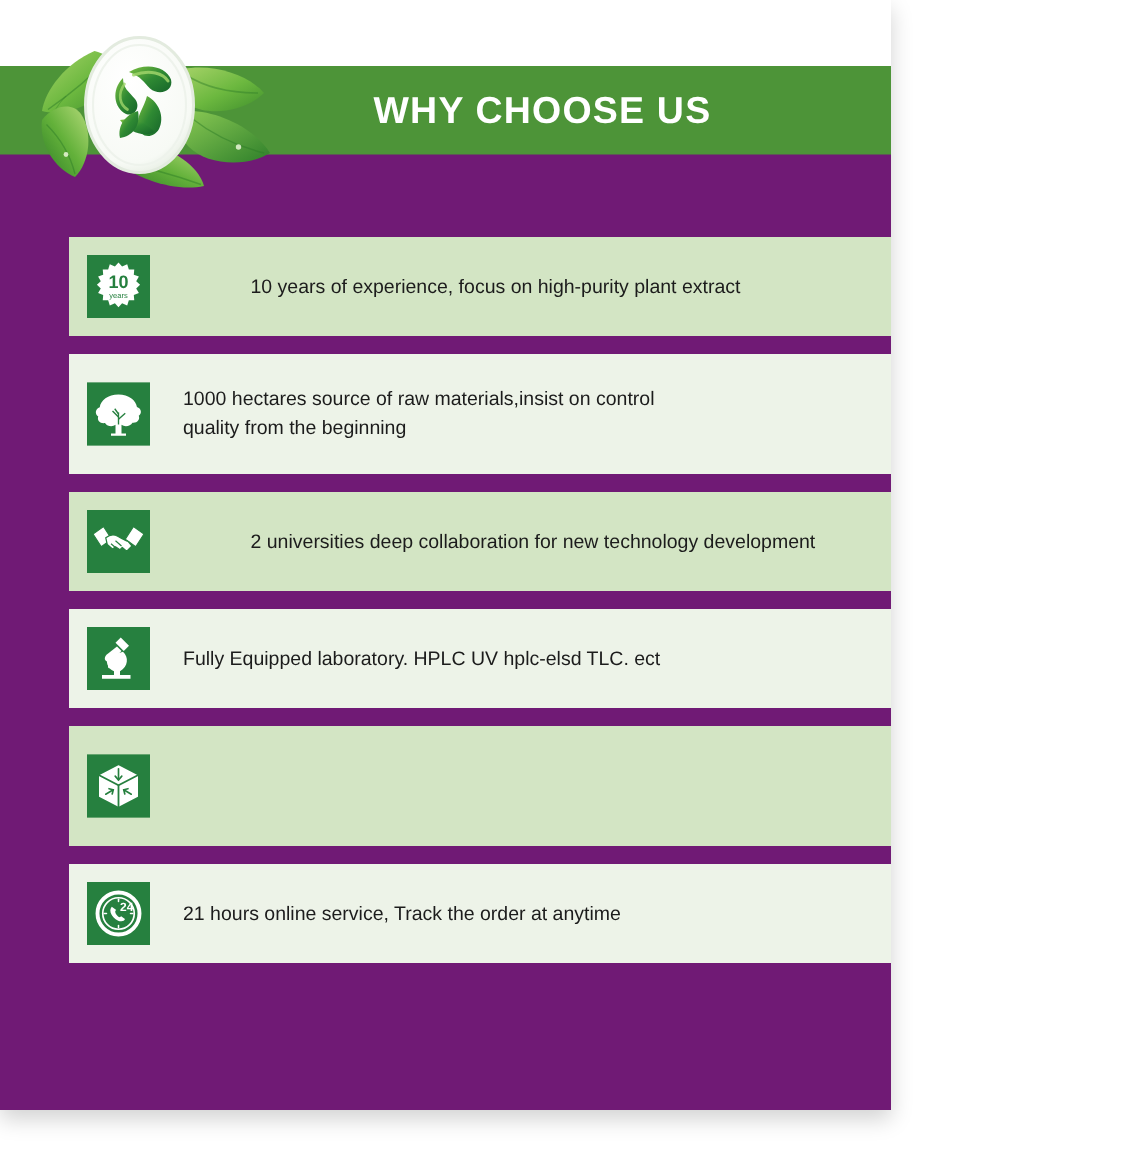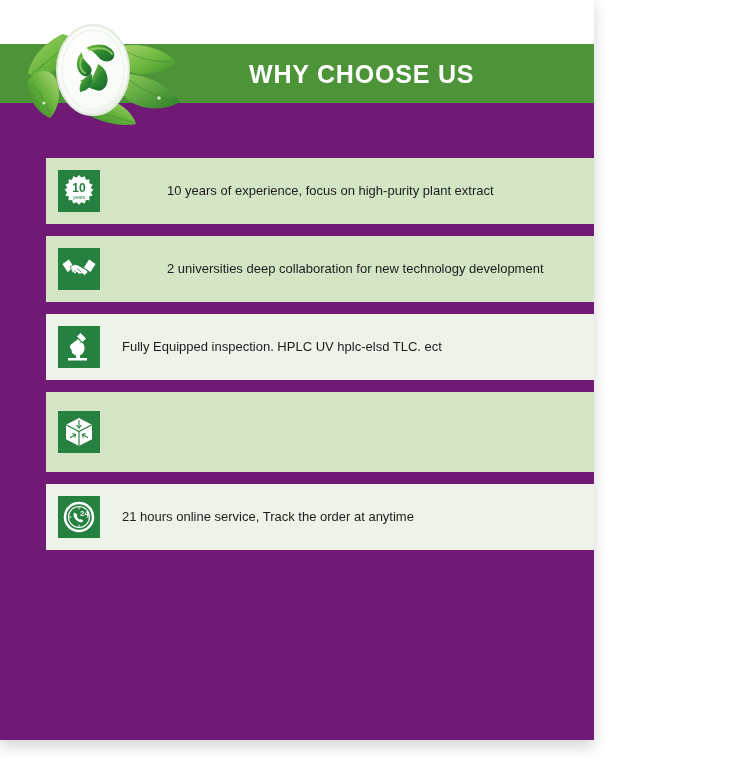--- a/index.html
+++ b/index.html
@@ -193,20 +193,38 @@
             <g fill="#ffffff">
               <path d="M21 5 L23.4 7.6 L26.8 6.2 L27.9 9.7 L31.5 9.6 L31.2 13.2 L34.6 14.4 L32.8 17.5 L35.4 19.9 L32.8 22.3 L34.6 25.4 L31.2 26.6 L31.5 30.2 L27.9 30.1 L26.8 33.6 L23.4 32.2 L21 34.8 L18.6 32.2 L15.2 33.6 L14.1 30.1 L10.5 30.2 L10.8 26.6 L7.4 25.4 L9.2 22.3 L6.6 19.9 L9.2 17.5 L7.4 14.4 L10.8 13.2 L10.5 9.6 L14.1 9.7 L15.2 6.2 L18.6 7.6 Z"></path>
             </g>
             <text x="21" y="22" font-family="Liberation Sans, sans-serif" font-size="12" font-weight="bold" fill="#26803f" text-anchor="middle">10</text>
             <text x="21" y="28.5" font-family="Liberation Sans, sans-serif" font-size="5" fill="#26803f" text-anchor="middle">years</text>
           </svg>
         </div>
         <div class="row-text">10 years of experience, focus on high-purity plant extract</div>
       </div>
 
+      <div class="row even h2">
+        <div class="row-icon">
+          <svg viewBox="0 0 42 42" xmlns="http://www.w3.org/2000/svg">
+            <rect width="42" height="42" fill="#26803f"></rect>
+            <g fill="#ffffff">
+              <path d="M21 8 C14 8 9 12 8.5 16.5 C5.5 17.5 5 21 7.5 22.6 C6.5 25.3 9 27.6 12 27 C13.5 29.3 17 29.8 19 28.2 L19 34 L16 34 L16 35.5 L26 35.5 L26 34 L23 34 L23 28.2 C25.2 29.9 29 29.2 30.3 26.8 C33.3 27.2 35.6 24.8 34.5 22.2 C36.9 20.5 36.2 17.2 33.3 16.3 C32.6 11.9 27.8 8 21 8 Z"></path>
+            </g>
+            <g stroke="#26803f" stroke-width="0.9" fill="none">
+              <path d="M21 28 L21 20"></path>
+              <path d="M21 23 L17 19"></path>
+              <path d="M21 24.5 L25.5 20.5"></path>
+              <path d="M21 21 L18.5 17.5"></path>
+            </g>
+          </svg>
+        </div>
+        <div class="row-text">1000 hectares source of raw materials,insist on control
+quality from the beginning</div>
+      </div>
 
       <div class="row odd h1">
         <div class="row-icon">
           <svg viewBox="0 0 42 42" xmlns="http://www.w3.org/2000/svg">
             <rect width="42" height="42" fill="#26803f"></rect>
             <g fill="#ffffff" stroke="#26803f" stroke-width="0.8" stroke-linejoin="round">
               <path d="M4 16 L11 11 L16.5 19.5 L9.5 24.5 Z"></path>
               <path d="M38 16 L31 11 L25.5 19.5 L32.5 24.5 Z"></path>
               <path d="M12.5 18.5 C15 16.5 18 16 20.5 17.5 C23 19 25.5 20.5 27.5 21 L30 24 L26.5 27.5 L23.5 25 L22 26.5 L19 24.5 L17 26 L13.5 23 Z"></path>
               <path d="M16 22.5 L19.5 25.5"></path>
@@ -222,21 +240,21 @@
           <svg viewBox="0 0 42 42" xmlns="http://www.w3.org/2000/svg">
             <rect width="42" height="42" fill="#26803f"></rect>
             <g fill="#ffffff">
               <path d="M22.5 7 L28 12.5 L24.5 16 L19 10.5 Z"></path>
               <path d="M20 13 L23 16 L17.5 21.5 C13.5 25 10 22 13 18.5 Z"></path>
               <rect x="14" y="24.5" width="10" height="3" rx="1"></rect>
               <path d="M24 16.5 C28 20 27.5 26.5 22 29.5 L22 32 L29 32 L29 34.5 L10 34.5 L10 32 L18 32 L18 29.5 C13.5 27.5 12 23 14.5 19.5 Z"></path>
             </g>
           </svg>
         </div>
-        <div class="row-text">Fully Equipped inspection. HPLC UV hplc-elsd TLC. ect</div>
+        <div class="row-text">Fully Equipped laboratory. HPLC UV hplc-elsd TLC. ect</div>
       </div>
 
       <div class="row odd h2">
         <div class="row-icon">
           <svg viewBox="0 0 42 42" xmlns="http://www.w3.org/2000/svg">
             <rect width="42" height="42" fill="#26803f"></rect>
             <g fill="#ffffff" stroke="#26803f" stroke-width="1" stroke-linejoin="round">
               <path d="M21 6.5 L34.5 13.5 L34.5 28.5 L21 35.5 L7.5 28.5 L7.5 13.5 Z"></path>
             </g>
             <g stroke="#26803f" stroke-width="1.2" fill="none">

